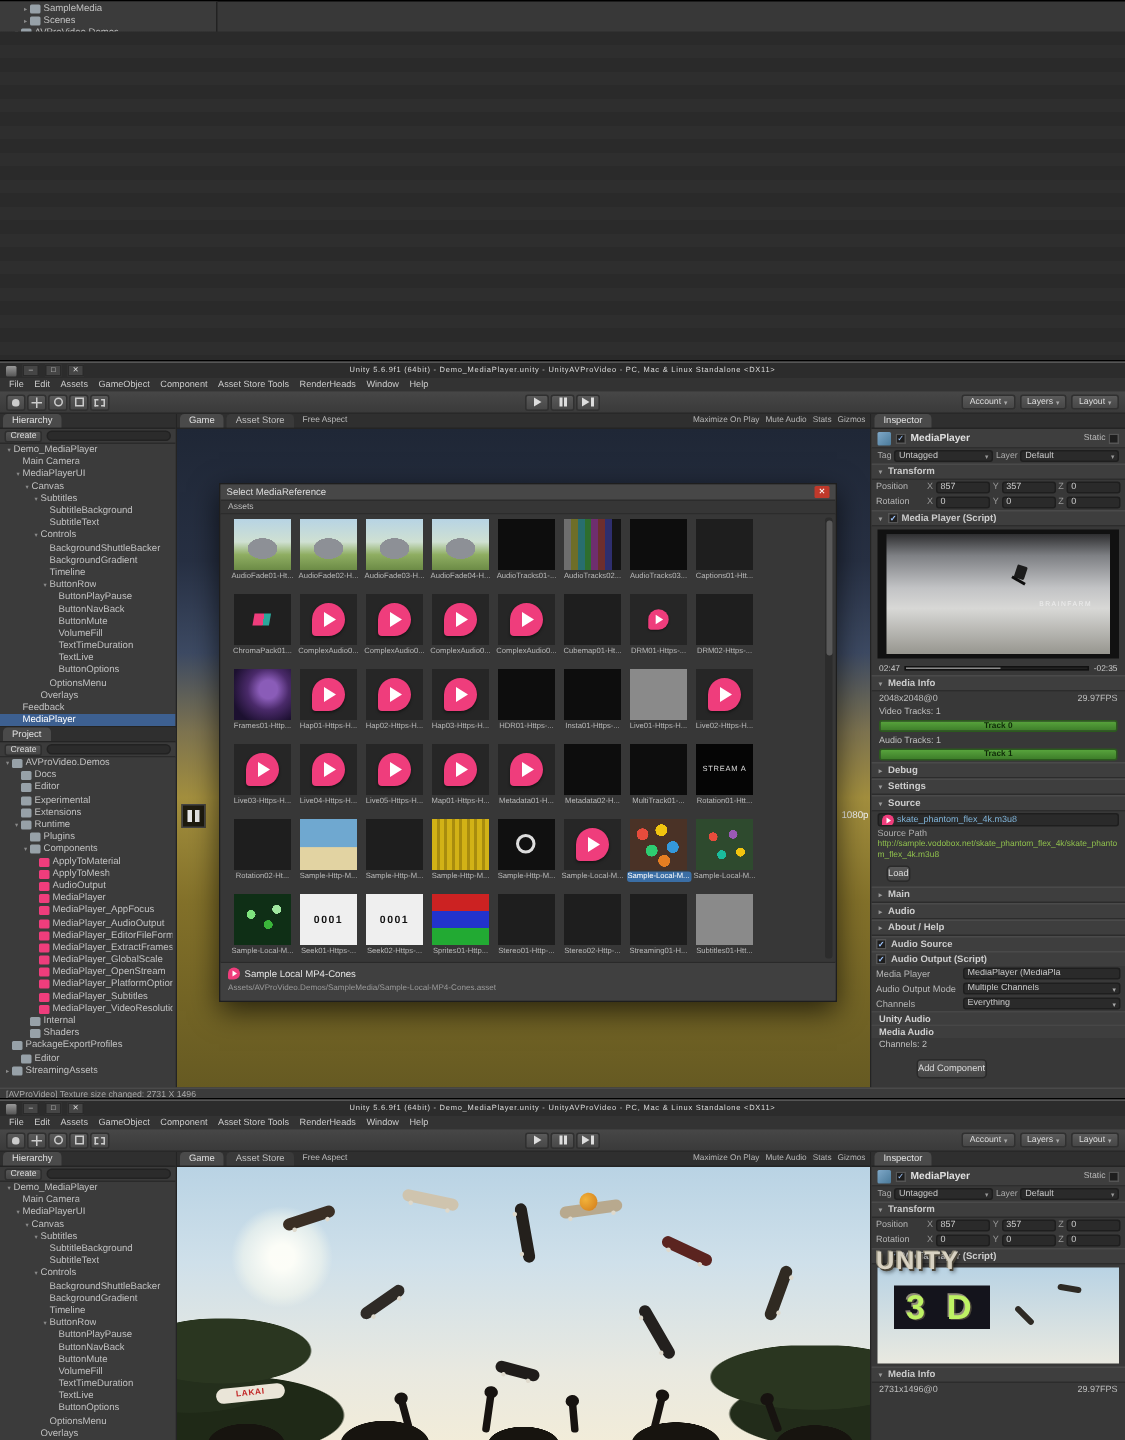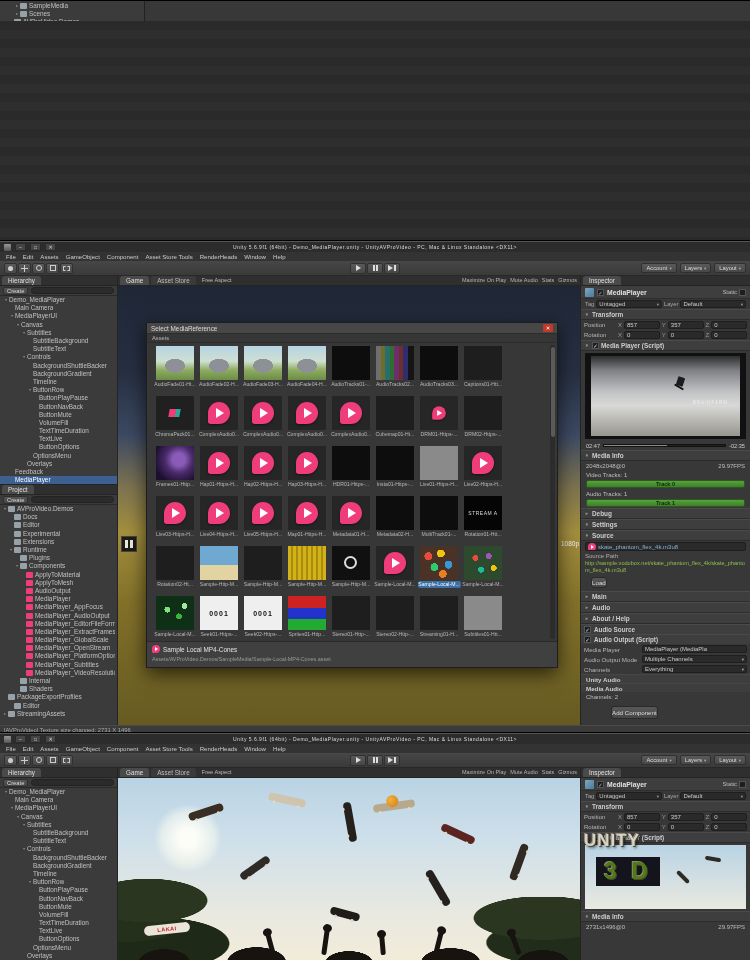--- a/index.html
+++ b/index.html
@@ -220,21 +220,21 @@
   .d4{left:255px;top:24px;width:42px;background:#b8a98e;transform:rotate(-8deg);}
   .face{position:absolute;left:14px;top:-7px;width:12px;height:12px;border-radius:50%;background:radial-gradient(circle at 35% 35%,#f2b23a,#d07a1a);}
   .d5{left:322px;top:52px;width:36px;background:#5b2420;transform:rotate(25deg);}
   .d6{left:120px;top:86px;width:34px;background:#2e2a26;transform:rotate(-35deg);}
   .d7{left:300px;top:106px;width:40px;background:#23201e;transform:rotate(60deg);}
   .d8{left:382px;top:80px;width:38px;background:#302a22;transform:rotate(-70deg);}
   .d9{left:212px;top:132px;width:30px;background:#1f1c1a;transform:rotate(15deg);}
   .lakaiB{position:absolute;left:26px;top:146px;width:46px;height:10px;background:#eae5d8;border-radius:5px;transform:rotate(-6deg);display:flex;align-items:center;justify-content:center;}
   .lakaiT{font-size:5.5px;font-weight:bold;color:#c22222;letter-spacing:.5px;}
   .wmU{position:absolute;left:584px;top:98px;font-size:17px;font-weight:bold;letter-spacing:1px;color:#d8d2c2;text-shadow:-1px -1px 0 #8f8a78,1px 1px 0 #4b463a,2px 2px 3px rgba(0,0,0,.6);z-index:60;}
-  .wm3{position:absolute;left:596px;top:124px;font-size:23px;font-weight:bold;letter-spacing:4px;color:#4d7c0f;background:#14141c;padding:1px 8px;text-shadow:-1px -1px 0 #8f8a78,1px 1px 0 #4b463a;z-index:60;}
+  .wm3{position:absolute;left:596px;top:124px;font-size:23px;font-weight:bold;letter-spacing:4px;color:#bef264;background:#14141c;padding:1px 8px;text-shadow:-1px -1px 0 #8f8a78,1px 1px 0 #4b463a;z-index:60;}
   .wmC{position:absolute;left:540px;top:162px;font-size:31px;font-weight:bold;color:#fff;z-index:60;text-shadow:-2px 0 0 #000,2px 0 0 #000,0 -2px 0 #000,0 2px 0 #000,-1px -1px 0 #000,1px 1px 0 #000,3px 3px 2px rgba(0,0,0,.7);}
 </style>
 </head>
 <body>
 
 <div class="stage">
 
   <div class="sec s1">
     <div class="s1-tree">
         <div class="trow" style="padding-left: 14px;">

